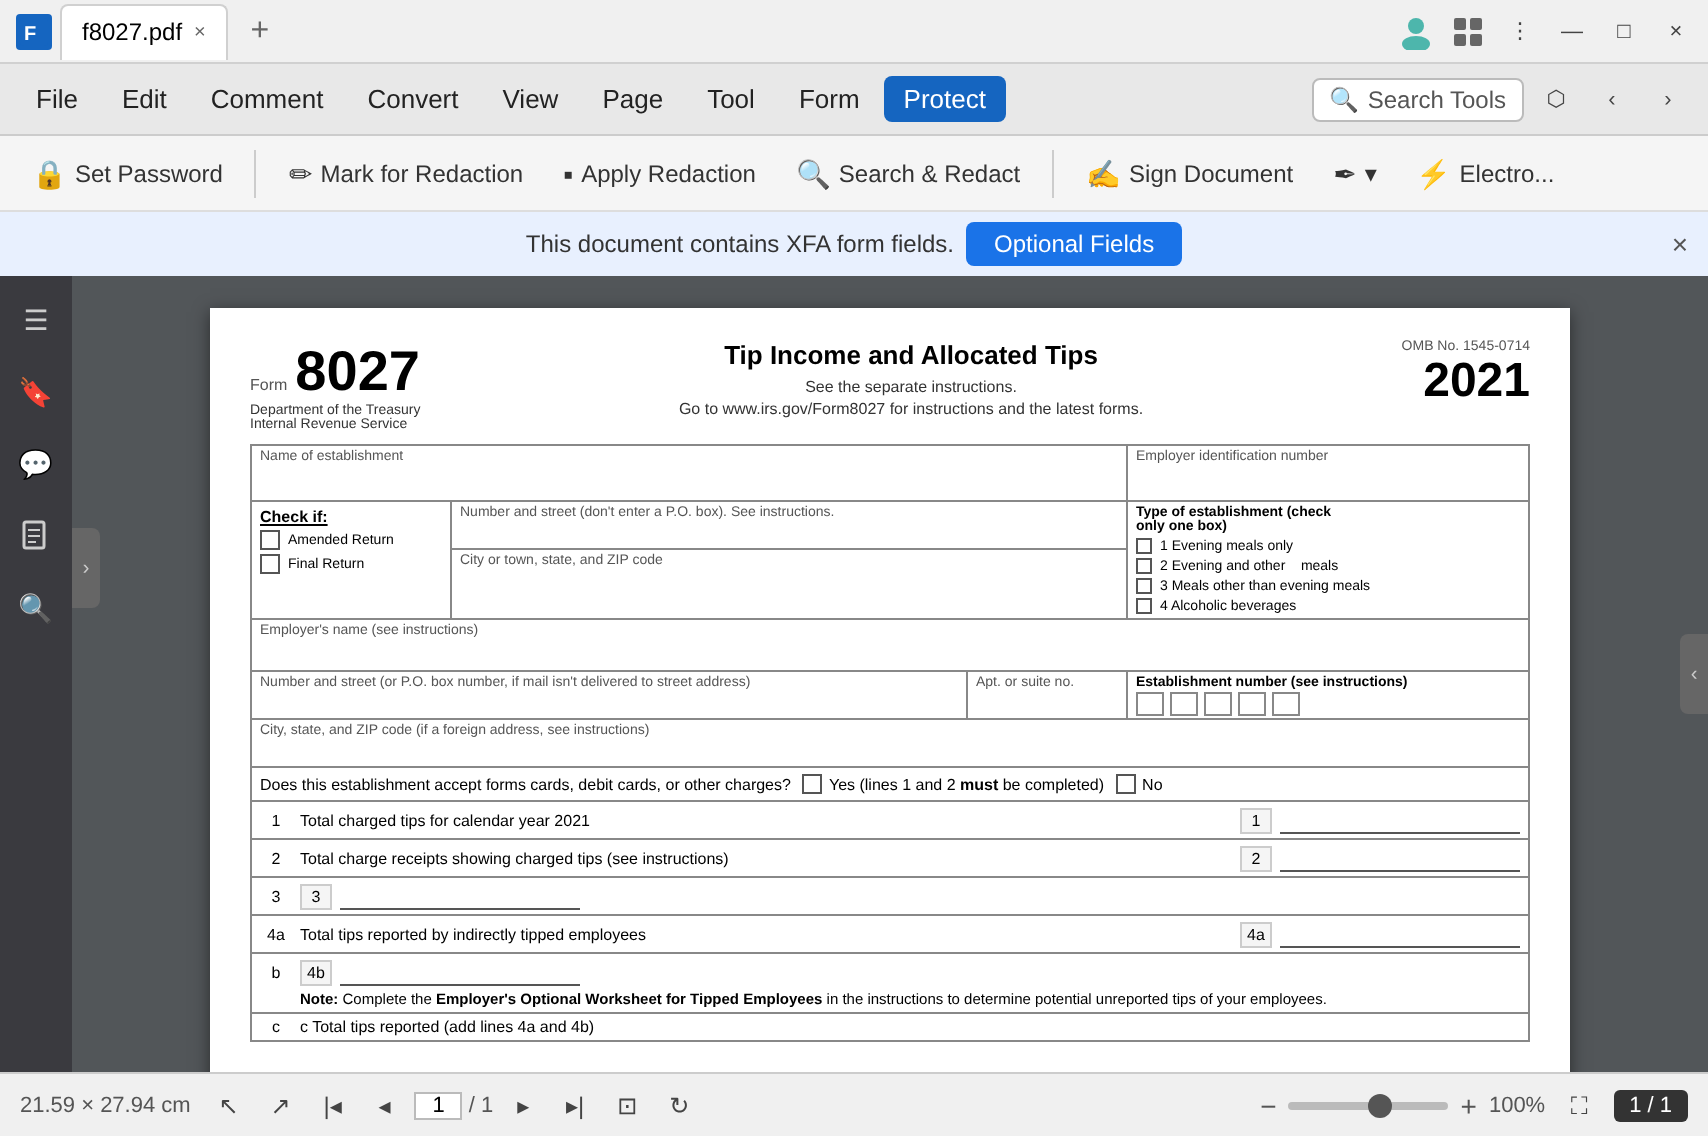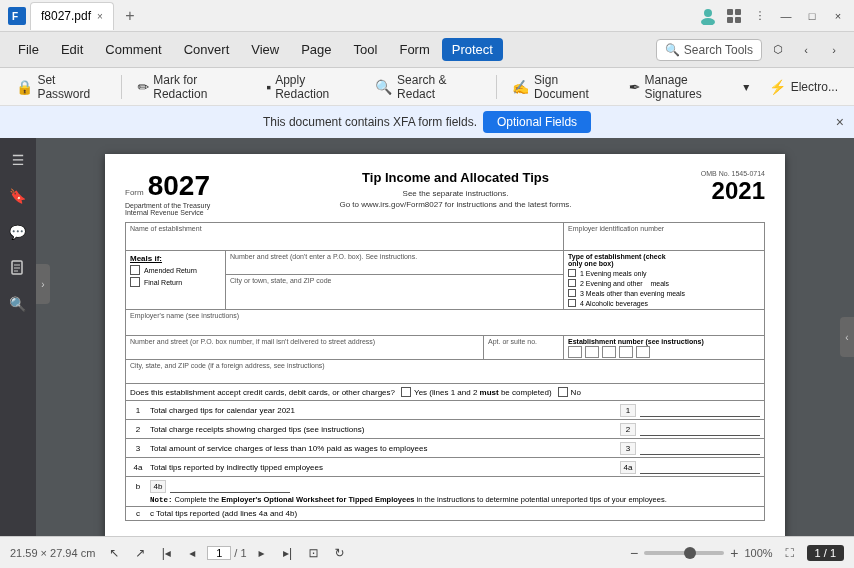--- a/index.html
+++ b/index.html
@@ -410,21 +410,20 @@
     <span class="toolbar-icon">🔍</span>
     <span>Search &amp; Redact</span>
   </div>
   <div class="toolbar-sep"></div>
   <div class="toolbar-btn">
     <span class="toolbar-icon">✍</span>
     <span>Sign Document</span>
   </div>
   <div class="toolbar-btn">
     <span class="toolbar-icon">✒</span>
-    <span>Manage Signatures</span>
     <span>▾</span>
   </div>
   <div class="toolbar-btn">
     <span class="toolbar-icon">⚡</span>
     <span>Electro...</span>
   </div>
 </div>
 
 <div class="notification-bar">
   <span>This document contains XFA form fields.</span>
@@ -484,21 +483,21 @@
             </div>
             <div style="width:200px; padding:2px 4px;">
               <div style="font-size:7px; color:#555;">Employer identification number</div>
               <div style="height:16px;"></div>
             </div>
           </div>
 
           <div style="display:flex; border-bottom:1px solid #888;">
 
             <div style="width:100px; padding:3px 4px; border-right:1px solid #888;">
-              <div style="font-weight:bold; font-size:8px; text-decoration:underline;">Meals if:</div>
+              <div style="font-weight:bold; font-size:8px; text-decoration:underline;">Check if:</div>
               <div class="check-row">
                 <div class="checkbox"></div>
                 <span style="font-size:7px;">Amended Return</span>
               </div>
               <div class="check-row">
                 <div class="checkbox"></div>
                 <span style="font-size:7px;">Final Return</span>
               </div>
             </div>
 
@@ -563,21 +562,21 @@
               </div>
             </div>
           </div>
 
           <div style="padding:2px 4px; border-bottom:1px solid #888;">
             <div style="font-size:7px; color:#555;">City, state, and ZIP code (if a foreign address, see instructions)</div>
             <div style="height:12px;"></div>
           </div>
 
           <div style="padding:3px 4px; border-bottom:1px solid #888; font-size:8px; display:flex; align-items:center; gap:6px;">
-            <span>Does this establishment accept credit cards, debit cards, or other charges?</span>
+            <span>Does this establishment accept forms cards, debit cards, or other charges?</span>
             <div class="yes-no-box">
               <div class="checkbox"></div>
               <span>Yes (lines 1 and 2 <strong>must</strong> be completed)</span>
             </div>
             <div class="yes-no-box">
               <div class="checkbox"></div>
               <span>No</span>
             </div>
           </div>
 
@@ -595,21 +594,20 @@
               <span style="width:16px; text-align:center; font-size:8px;">2</span>
               <span style="flex:1; font-size:8px;">Total charge receipts showing charged tips (see instructions)</span>
               <span style="width:16px; text-align:center; font-size:8px; background:#f5f5f5; border:1px solid #ccc; padding:1px 2px;">2</span>
               <div style="width:120px; height:14px; border-bottom:1px solid #555;"></div>
             </div>
           </div>
 
           <div style="border-bottom:1px solid #888;">
             <div style="display:flex; align-items:center; padding:2px 4px; gap:4px;">
               <span style="width:16px; text-align:center; font-size:8px;">3</span>
-              <span style="flex:1; font-size:8px;">Total amount of service charges of less than 10% paid as wages to employees</span>
               <span style="width:16px; text-align:center; font-size:8px; background:#f5f5f5; border:1px solid #ccc; padding:1px 2px;">3</span>
               <div style="width:120px; height:14px; border-bottom:1px solid #555;"></div>
             </div>
           </div>
 
           <div style="border-bottom:1px solid #888;">
             <div style="display:flex; align-items:center; padding:2px 4px; gap:4px;">
               <span style="width:16px; text-align:center; font-size:8px;">4a</span>
               <span style="flex:1; font-size:8px;">Total tips reported by indirectly tipped employees</span>
               <span style="width:16px; text-align:center; font-size:8px; background:#f5f5f5; border:1px solid #ccc; padding:1px 2px;">4a</span>
@@ -618,21 +616,21 @@
           </div>
 
           <div style="border-bottom:1px solid #888;">
             <div style="display:flex; flex-direction:column; padding:2px 4px; gap:2px;">
               <div style="display:flex; align-items:center; gap:4px;">
                 <span style="width:16px; text-align:center; font-size:8px;">b</span>
                 <span style="width:16px; text-align:center; font-size:8px; background:#f5f5f5; border:1px solid #ccc; padding:1px 2px;">4b</span>
                 <div style="width:120px; height:14px; border-bottom:1px solid #555;"></div>
               </div>
               <div style="font-size:7.5px; padding-left:20px;">
-                <span style="font-weight:bold;font-family:Liberation Mono, monospace;">Note:</span>
+                <span style="font-weight:bold;">Note:</span>
                 <span> Complete the <strong>Employer's Optional Worksheet for Tipped Employees</strong> in the instructions to determine potential unreported tips of your employees.</span>
               </div>
             </div>
           </div>
 
           <div style="padding:2px 4px;">
             <div style="display:flex; align-items:center; gap:4px;">
               <span style="width:16px; text-align:center; font-size:8px;">c</span>
               <span style="flex:1; font-size:8px;">c  Total tips reported (add lines 4a and 4b)</span>
             </div>

